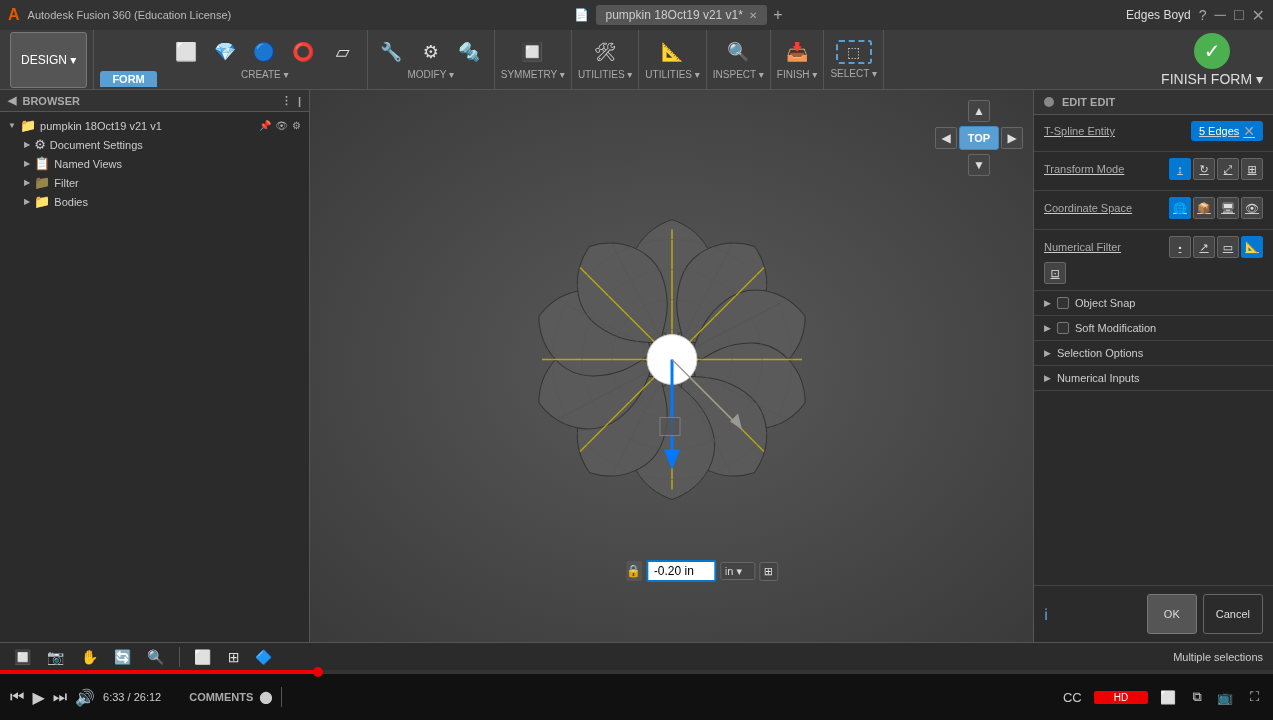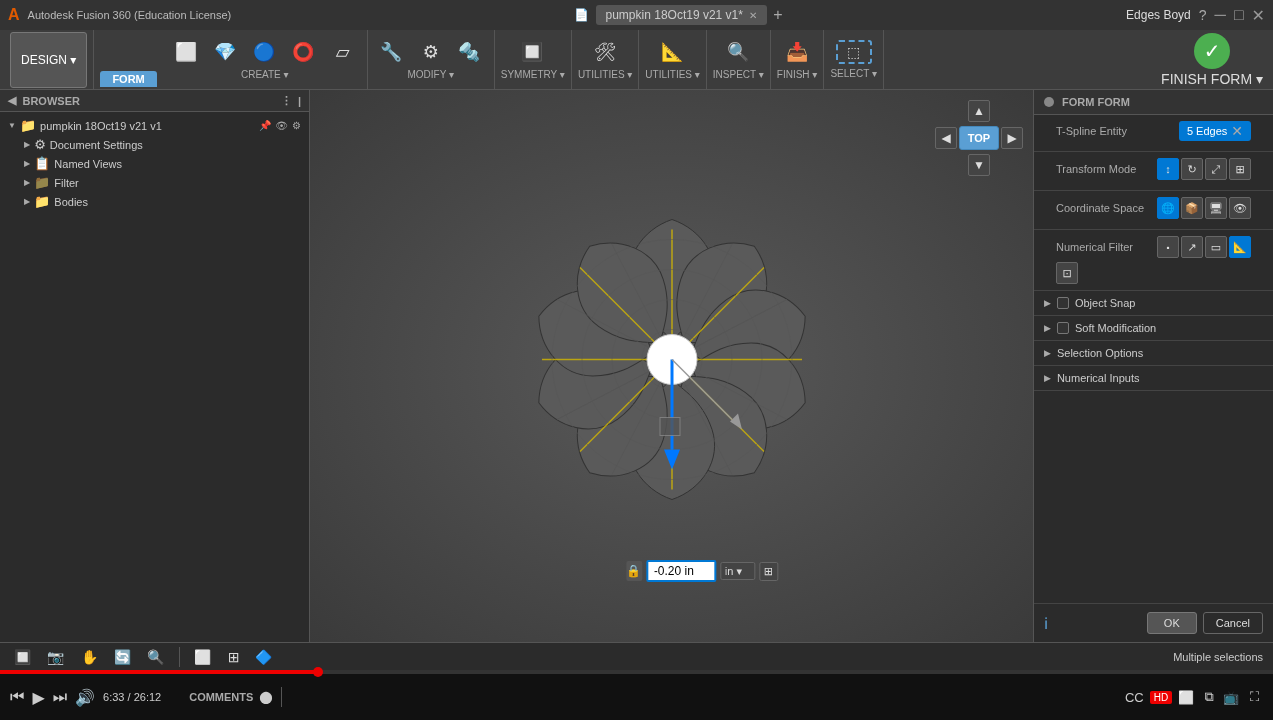--- a/index.html
+++ b/index.html
@@ -163,22 +163,23 @@
       padding: 6px 10px;
       background: #333;
       border-bottom: 1px solid #555;
       gap: 8px;
       font-size: 11px;
       font-weight: bold;
       color: #aaa;
     }
     .panel-header .dot { width: 10px; height: 10px; border-radius: 50%; background: #888; }
     .panel-section {
-      padding: 6px 22px;
+      padding: 6px 10px;
       border-bottom: 1px solid #444;
+      text-decoration: underline;
     }
     .panel-row {
       display: flex;
       align-items: center;
       justify-content: space-between;
       margin-bottom: 4px;
       font-size: 11px;
     }
     .panel-label { color: #aaa; font-size: 11px; min-width: 90px; }
     .panel-tools { display: flex; gap: 2px; }
@@ -245,21 +246,21 @@
       color: #ddd;
       padding: 4px 16px;
       border-radius: 3px;
       cursor: pointer;
       font-size: 11px;
     }
     .btn-cancel {
       background: transparent;
       border: 1px solid #666;
       color: #ddd;
-      padding: 4px 12px;
+      padding: 13px 12px;
       border-radius: 3px;
       cursor: pointer;
       font-size: 11px;
     }
     .info-icon { color: #5a9fd4; font-size: 16px; }
 
     
     .view-cube {
       position: absolute;
       top: 10px;
@@ -411,21 +412,21 @@
       align-items: center;
       gap: 6px;
       color: #aaa;
       font-size: 11px;
       font-weight: bold;
       margin-right: auto;
       margin-left: 20px;
     }
     .video-right-btns {
       display: flex;
-      gap: 2px;
+      gap: 8px;
       align-items: center;
       margin-left: auto;
     }
     .vr-btn {
       background: transparent;
       border: none;
       color: #ccc;
       font-size: 13px;
       cursor: pointer;
       padding: 2px 4px;
@@ -689,21 +690,21 @@
           <button class="view-nav-btn">▼</button>
         </div>
       </div>
 
     </div>
   </div>
 
   <div id="right-panel">
     <div class="panel-header">
       <div class="dot"></div>
-      <span>FORM FORM</span>
+      <span>EDIT EDIT</span>
     </div>
 
     <div class="panel-section">
       <div class="panel-row">
         <span class="panel-label">T-Spline Entity</span>
         <div class="t-spline-badge">
           <span>5 Edges</span>
           <button class="close-btn">✕</button>
         </div>
       </div>
@@ -814,20 +815,20 @@
     </span>
 
     <div class="comments-section">
       <span>COMMENTS</span>
       <button class="video-ctrl-btn" style="font-size:12px;">⬤</button>
       <div class="divider-v"></div>
     </div>
 
     <div class="video-right-btns">
       <button class="vr-btn" title="Closed Captions">CC</button>
-      <button class="vr-btn" title="HD" style="background:#e00; color:#fff; padding:1px 4px; border-radius:2px; font-size:10px;">HD</button>
+      <button class="vr-btn" title="HD" style="background:#e00; color:#fff; padding:1px 20px; border-radius:2px; font-size:10px;">HD</button>
       <button class="vr-btn" title="Theater Mode">⬜</button>
       <button class="vr-btn" title="Mini Player">⧉</button>
       <button class="vr-btn" title="Cast">📺</button>
       <button class="vr-btn" title="Fullscreen">⛶</button>
     </div>
   </div>
 </div>
 
 </body></html>

